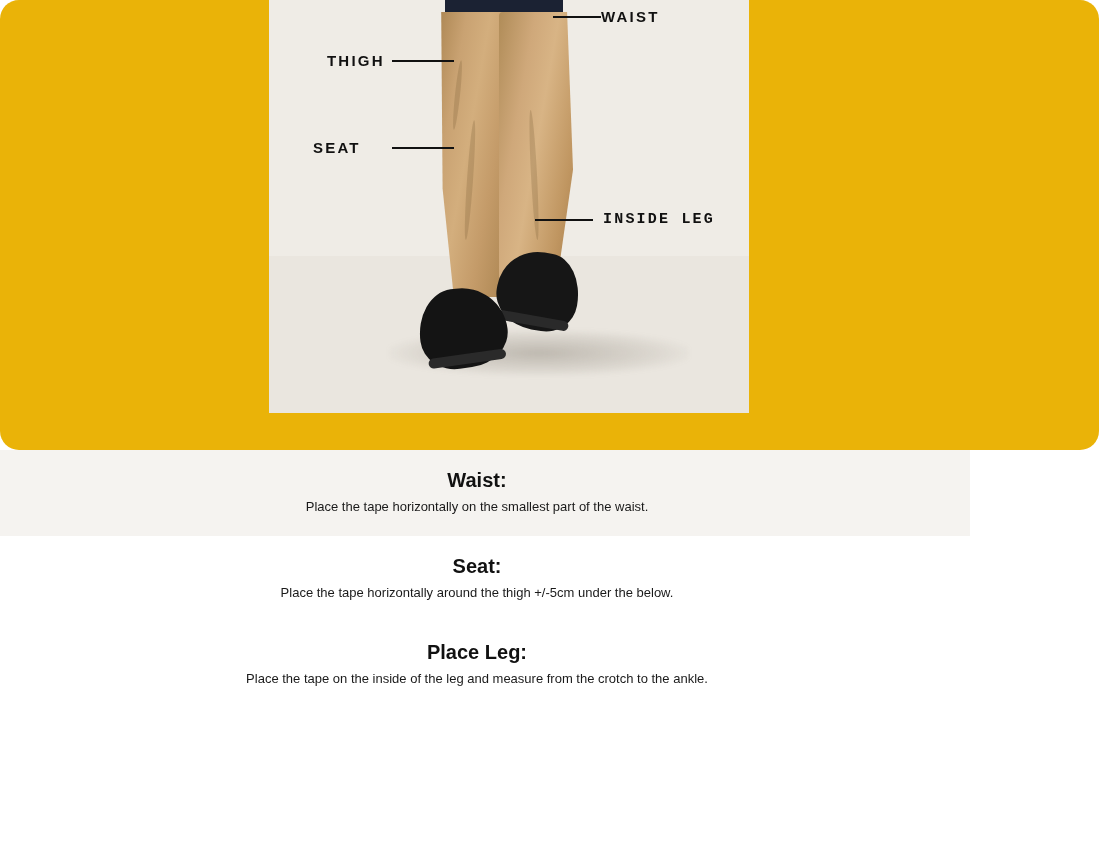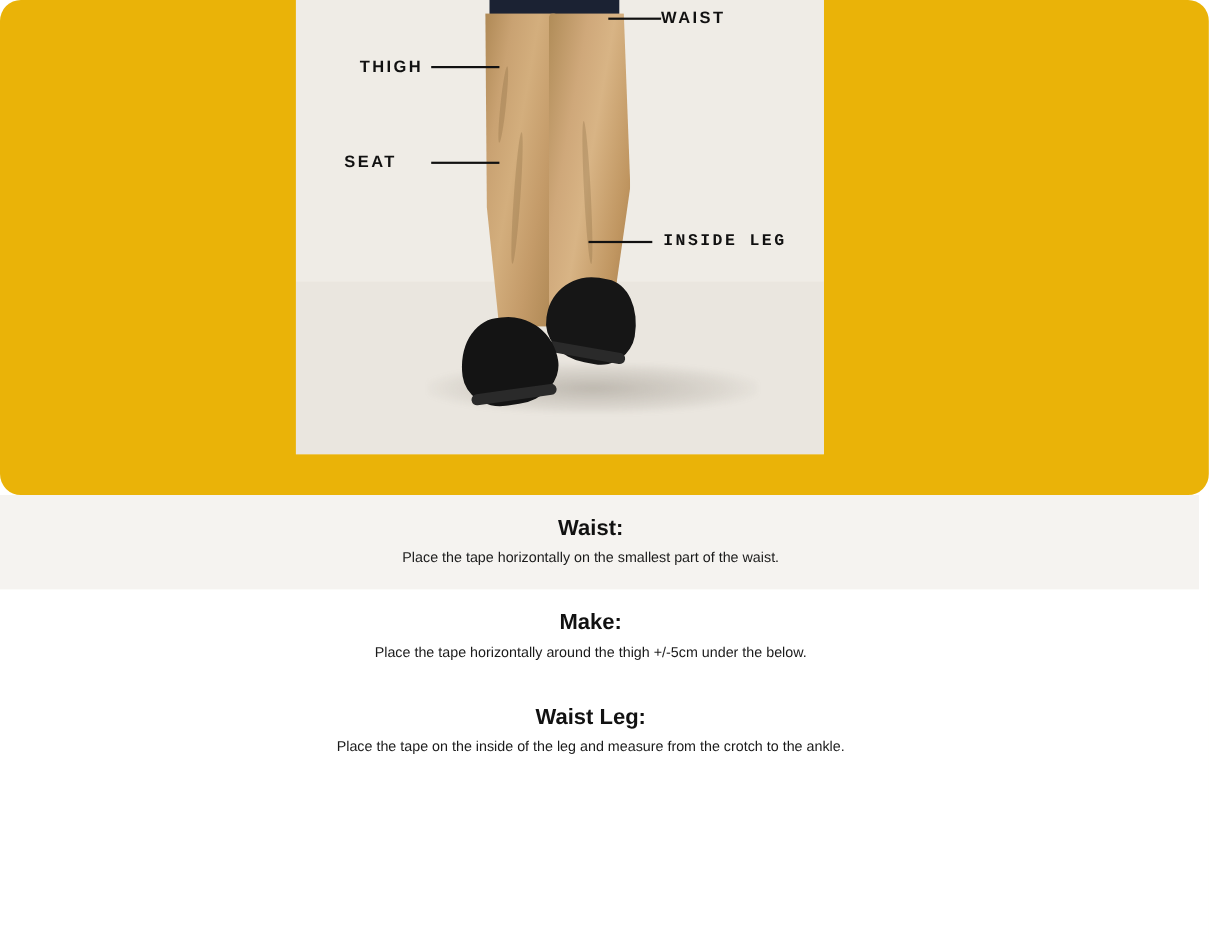--- a/index.html
+++ b/index.html
@@ -144,21 +144,21 @@
   }
   .leader {
     position: absolute;
     height: 2px;
     background: #111111;
   }
 
   
   .rows { width: 1099px; }
   .row {
-    width: 1090px;
+    width: 970px;
     padding: 18px 16px 20px 0;
     text-align: center;
     box-sizing: border-box;
   }
   .row.shaded { background: #f5f3f0; }
   .row.plain { background: #ffffff; }
   .row-title {
     font-size: 20px;
     font-weight: bold;
     color: #111111;
@@ -205,23 +205,23 @@
 </div>
 
 <div class="rows">
 
   <div class="row shaded">
     <div class="row-title">Waist:</div>
     <div class="row-text">Place the tape horizontally on the smallest part of the waist.</div>
   </div>
 
   <div class="row plain">
-    <div class="row-title">Make:</div>
+    <div class="row-title">Seat:</div>
     <div class="row-text">Place the tape horizontally around the thigh +/-5cm under the below.</div>
   </div>
 
 
   <div class="row plain">
-    <div class="row-title">Waist Leg:</div>
+    <div class="row-title">Place Leg:</div>
     <div class="row-text">Place the tape on the inside of the leg and measure from the crotch to the ankle.</div>
   </div>
 
 </div>
 
 </body></html>

